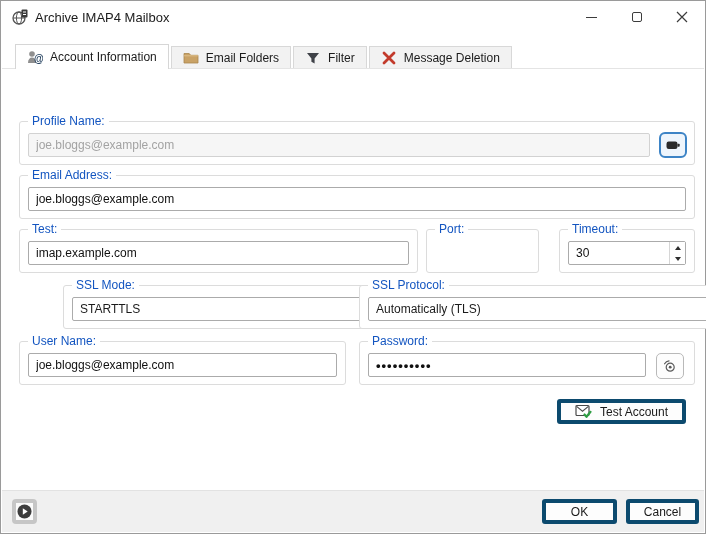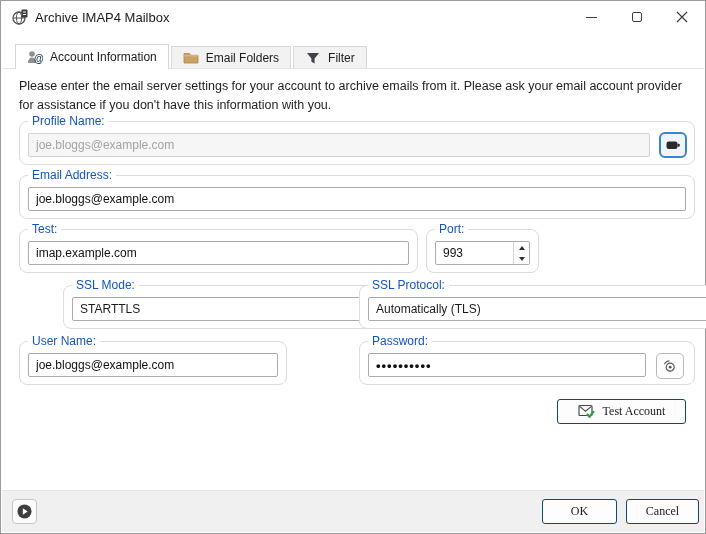--- a/index.html
+++ b/index.html
@@ -24,21 +24,21 @@
   .tabstrip { position:absolute; top:43px; left:14px; height:25px; display:flex; align-items:flex-end; z-index:2; }
   .tab { display:flex; align-items:center; gap:7px; padding:0 11px; font-size:12px; white-space:nowrap; cursor:default; }
   .tab.active { height:25px; background:#fff; border:1px solid #d6d6d6; border-bottom:none; }
   .tab.inactive { height:22px; margin-bottom:1px; margin-left:2px; background:#f2f2f2; border:1px solid #d8d8d8; border-bottom:none;margin-top:47px; }
   .tab svg { width:16px; height:16px; flex:0 0 auto; }
 
   
   .instructions { position:absolute; left:18px; top:76px; width:672px; font-size:12.5px; line-height:1.5; color:#1e1e1e; }
 
   
-  .group { position:absolute; height:44px; border:1px solid #dcdcdc; border-radius:8px; background:#fff; }
+  .group { position:absolute; height:44px; border:1px solid #dcdcdc; border-radius:3px; background:#fff; }
   .glabel { position:absolute; top:-8px; left:8px; background:#fff; padding:0 4px; font-size:12px; color:#1355c0; white-space:nowrap; }
   .tbox {
     position:absolute; top:11px; height:24px; border:1px solid #ababab; border-radius:2px;
     font-family:"Liberation Sans", sans-serif; font-size:12px; color:#111;
     padding:4px 7px; background:#fff; outline:none;
   }
   .tbox.disabled { background:#f6f6f6; border-color:#d2d2d2; color:#a3a3a3; }
   .tbox.pwd { font-weight:bold; font-size:13px; letter-spacing:1px; }
 
   
@@ -57,40 +57,40 @@
   }
   .combo .chev { position:absolute; right:8px; top:9px; }
 
   
   .sq-btn { position:absolute; display:flex; align-items:center; justify-content:center; background:#fdfdfd; border:1px solid #b9b9b9; border-radius:5px; cursor:default; }
   .sq-btn.focus { border:2px solid #3d84c6; background:#eef5fc; border-radius:6px; }
 
   
   .btn {
     position:absolute; display:flex; align-items:center; justify-content:center; gap:8px;
-    background:#fdfdfd; border:1px solid #0c4a6e; border-radius:3px;
-    font-family:Liberation Serif, serif; font-size:12px; color:#1a1a1a; cursor:default;
+    background:#fdfdfd; border:4px solid #0c4a6e; border-radius:3px;
+    font-family:Liberation Sans, sans-serif; font-size:12px; color:#1a1a1a; cursor:default;
   }
   .btn-test { left:556px; top:398px; width:129px; height:25px; }
 
   
   .footer { position:absolute; left:1px; right:1px; bottom:1px; height:42px; background:#f0f0f0; border-top:1px solid #e2e2e2; }
   .btn-play { left:10px; top:8px; width:25px; height:25px; background:#fbfbfb; border-color:#c6c6c6; border-radius:4px; }
   .btn-ok { left:540px; top:8px; width:75px; height:25px; }
   .btn-cancel { left:624px; top:8px; width:73px; height:25px; }
 
   
   #g-profile  { left:18px; top:120px; width:676px; }
   #g-email    { left:18px; top:174px; width:676px; }
   #g-host     { left:18px; top:228px; width:399px; }
   #g-port     { left:425px; top:228px; width:113px; }
   #g-timeout  { left:558px; top:228px; width:136px; }
   #g-sslmode  { left:18px; top:284px; width:327px;margin-left:44px; }
   #g-sslproto { left:358px; top:284px; width:380px; }
-  #g-user     { left:18px; top:340px; width:268px; }
+  #g-user     { left:18px; top:340px; width:327px; }
   #g-pass     { left:358px; top:340px; width:336px; }
 </style>
 </head>
 <body>
 
 <div class="dialog">
 
   <div class="titlebar">
     <svg class="app-icon" viewBox="0 0 18 18">
       <circle cx="8" cy="10" r="6" fill="none" stroke="#555" stroke-width="1.3"></circle>
@@ -130,23 +130,28 @@
         <path d="M1 5.8 L15 5.8" stroke="#dfc08a" stroke-width="1"></path>
       </svg>
       <span>Email Folders</span>
     </div>
     <div class="tab inactive">
       <svg viewBox="0 0 16 16">
         <path d="M2 3 L14 3 L9.6 8.4 L9.6 13.4 L6.4 11.8 L6.4 8.4 Z" fill="#3f4248"></path>
       </svg>
       <span>Filter</span>
     </div>
-  </div>
-
-  <div class="instructions">Please enter the email server settings for your account to archive emails from it. Please ask your email account provider for assistance if you don't have this information with you.</div>
+    <div class="tab inactive">
+      <svg viewBox="0 0 16 16">
+        <path d="M3 3 L13 13 M13 3 L3 13" stroke="#c23a2b" stroke-width="2.8" stroke-linecap="round"></path>
+      </svg>
+      <span>Message Deletion</span>
+    </div>
+  </div>
+
 
   <div class="group" id="g-profile">
     <span class="glabel">Profile Name:</span>
     <input class="tbox disabled" style="left: 8px; right: 44px;" readonly="" value="joe.bloggs@example.com">
     <div class="sq-btn focus" style="right:7px; top:10px; width:28px; height:26px;">
       <svg width="16" height="16" viewBox="0 0 16 16">
         <rect x="1.5" y="4.5" width="11" height="7.5" rx="2.2" fill="#2b2b2b"></rect>
         <rect x="12.5" y="6.8" width="2.2" height="3" rx="0.8" fill="#2b2b2b"></rect>
       </svg>
     </div>
@@ -157,34 +162,37 @@
     <input class="tbox" style="left: 8px; right: 8px;" value="joe.bloggs@example.com">
   </div>
 
   <div class="group" id="g-host">
     <span class="glabel">Test:</span>
     <input class="tbox" style="left: 8px; right: 8px;" value="imap.example.com">
   </div>
 
   <div class="group" id="g-port">
     <span class="glabel">Port:</span>
+  </div>
+
+  <div class="group" id="g-timeout">
+    <span class="glabel">Timeout:</span>
     <div class="spinwrap" style="left:8px; right:8px;">
-      <input class="tbox" value="993" style="">
+      <input class="tbox" value="30" style="">
       <div class="updown">
         <div>
             <div class="tri-up"></div>
           </div>
         <div>
             <div class="tri-down"></div>
           </div>
       </div>
     </div>
   </div>
 
-
   <div class="group" id="g-sslmode">
     <span class="glabel">SSL Mode:</span>
     <div class="combo">
       <span>STARTTLS</span>
       <svg class="chev" width="10" height="6" viewBox="0 0 10 6">
         <path d="M1 0.8 L5 4.8 L9 0.8" stroke="#4a4a4a" stroke-width="1.2" fill="none"></path>
       </svg>
     </div>
   </div>
 

